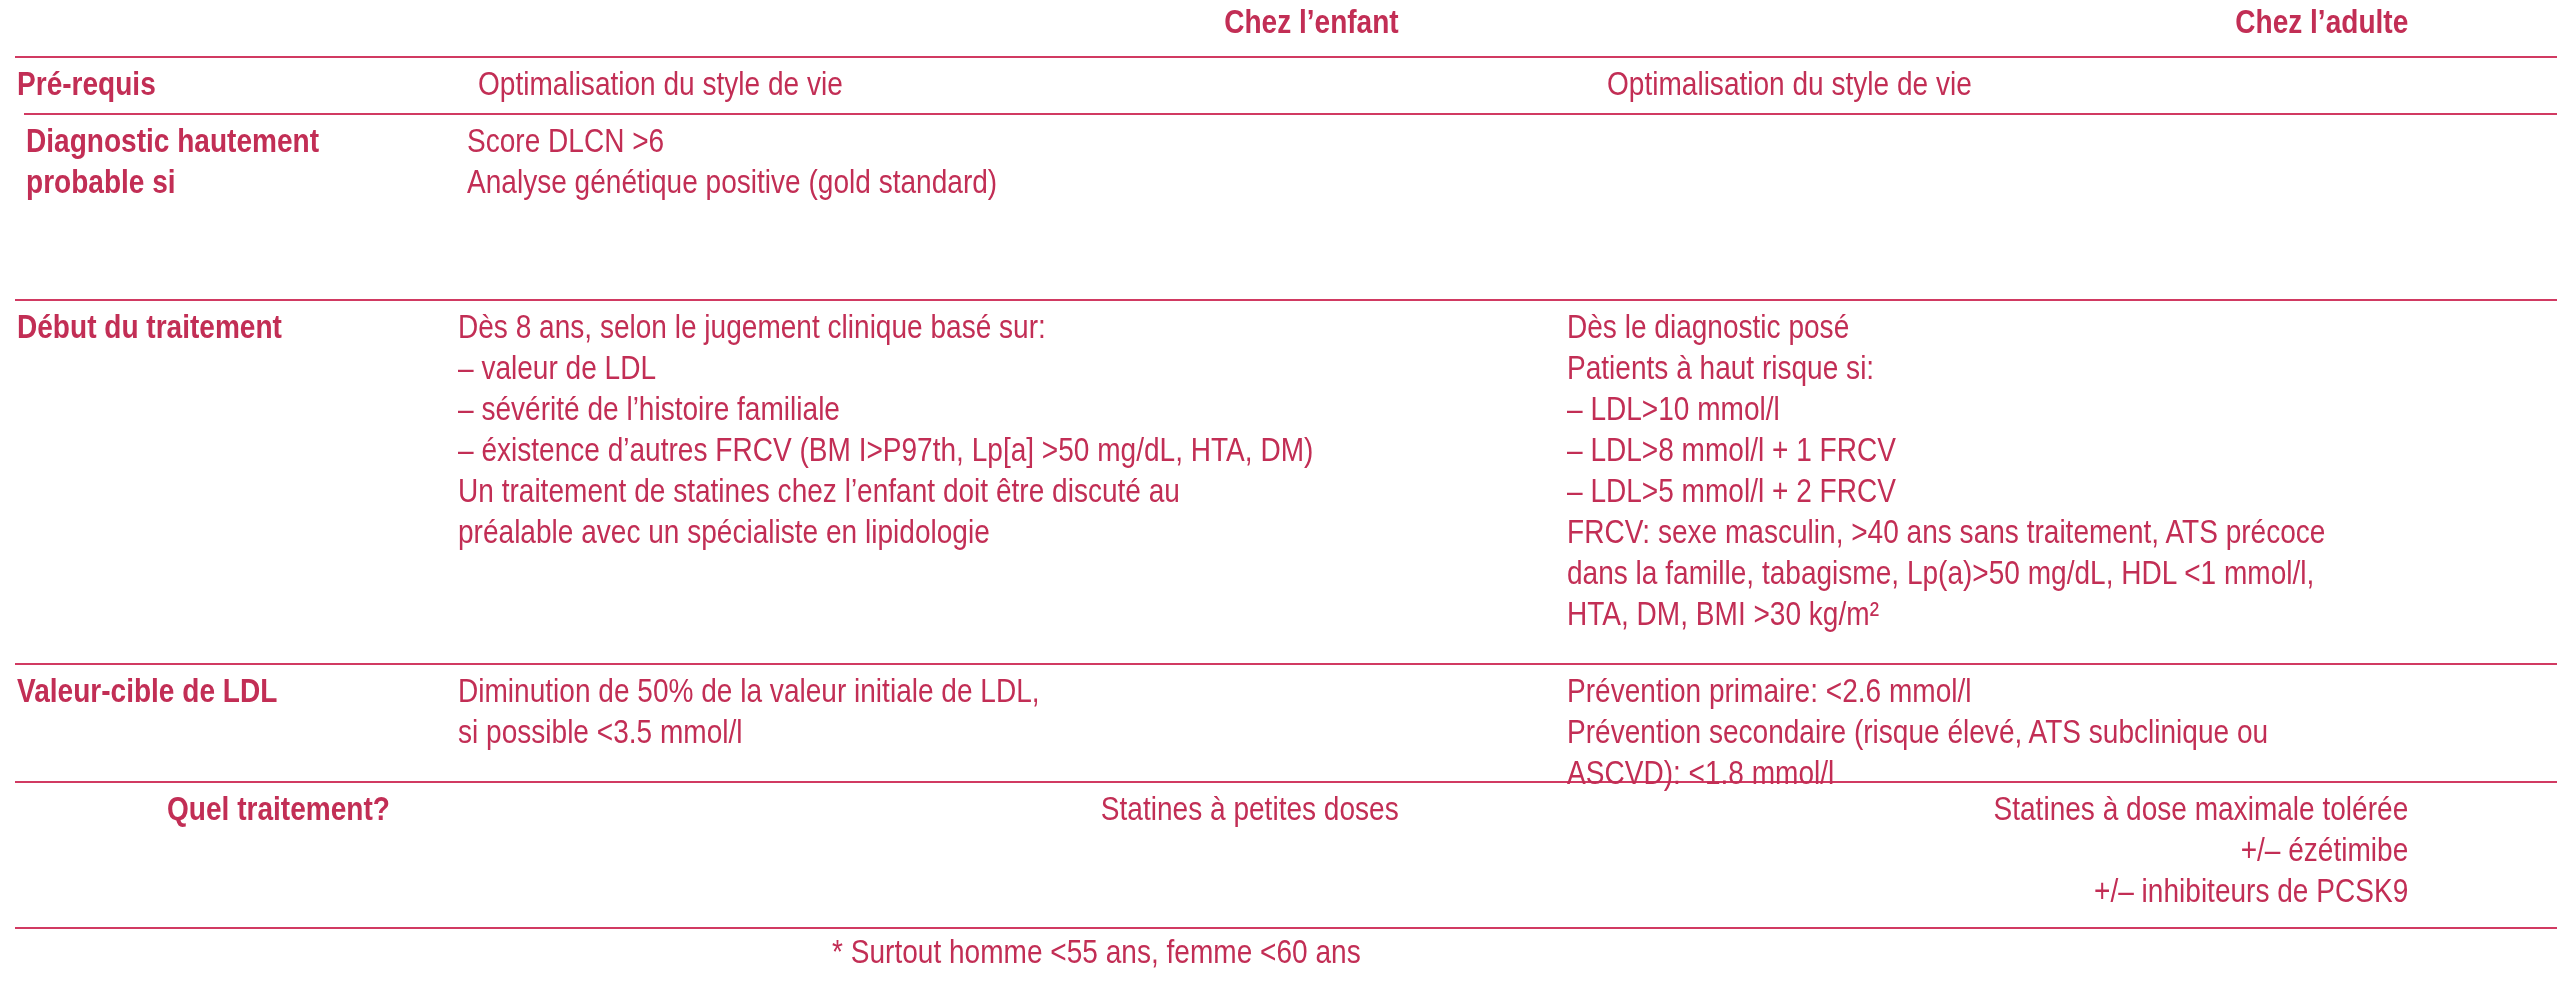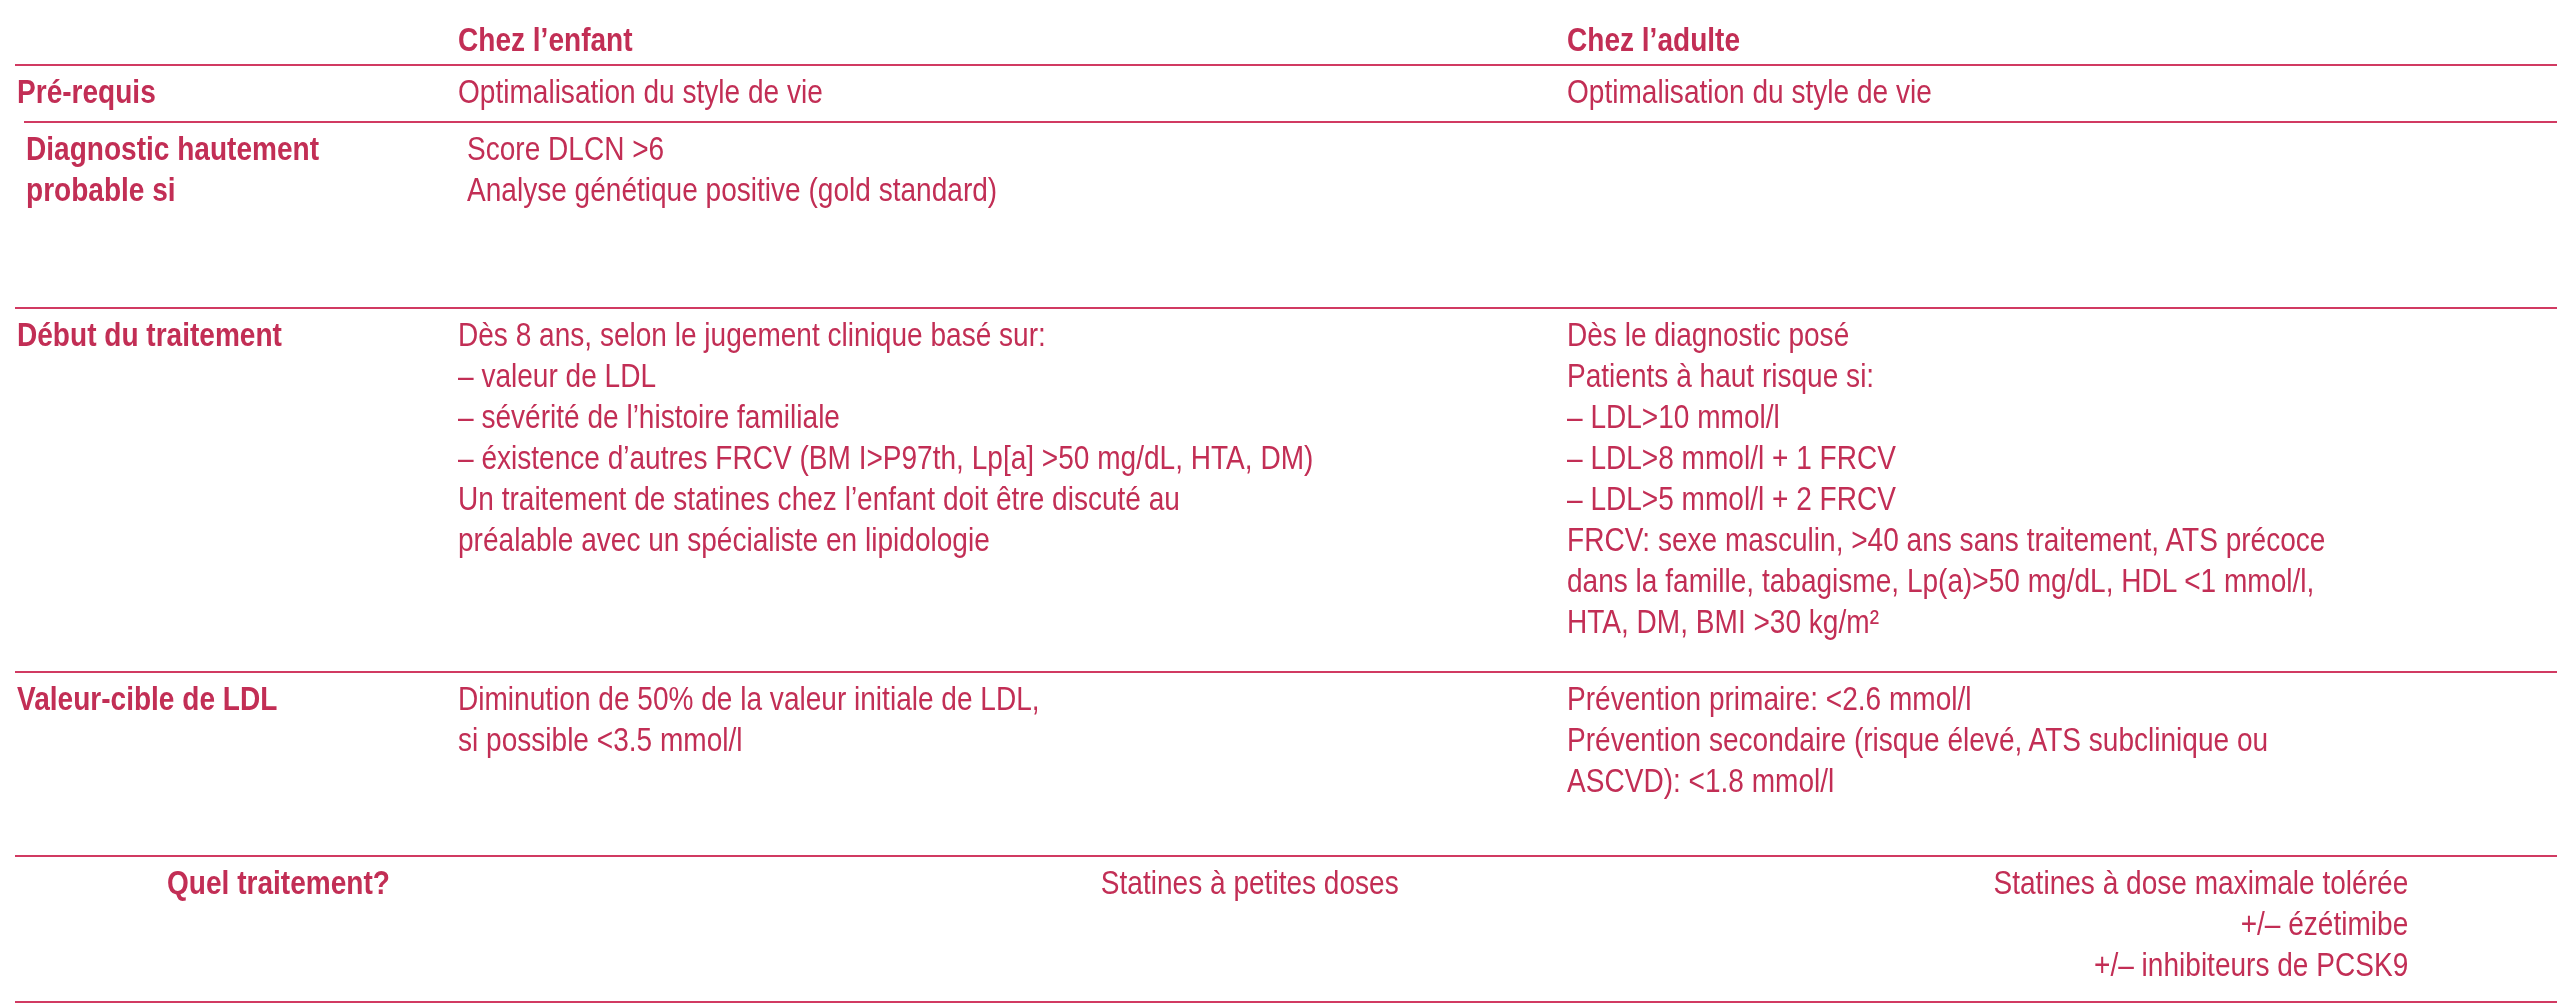--- a/index.html
+++ b/index.html
@@ -16,26 +16,26 @@
     left: 15px;
     top: 0;
     width: 2542px;
   }
   .table { width: 2542px; }
   .row {
     display: grid;
     grid-template-columns: 441px 1109px 992px;
     box-sizing: border-box;
   }
-  .header-row { height: 64px; padding-top: 19px; }
+  .header-row { height: 56px; padding-top: 1px; text-align: right; }
   .body-row { border-top: 2.9px solid #D13A62; padding-top: 5.2px; }
-  .row-0 { height: 57px; }
+  .row-0 { height: 57px; gap: 20px; }
   .row-1 { height: 186px; margin-left: 9px; }
   .row-2 { height: 364px; }
-  .row-3 { height: 184px; }
+  .row-3 { height: 118px; }
   .row-4 { height: 148px; border-bottom: 2.9px solid #D13A62; text-align: right; }
   .cell { overflow: visible; padding-left: 2.3px; }
   .cond { transform: scaleX(0.85); transform-origin: 0 0; }
   .ln {
     white-space: pre;
     font-size: 33px;
     line-height: 41px;
     color: #C22E55;
   }
   .bold .ln, .bold.ln { font-weight: 700; }

